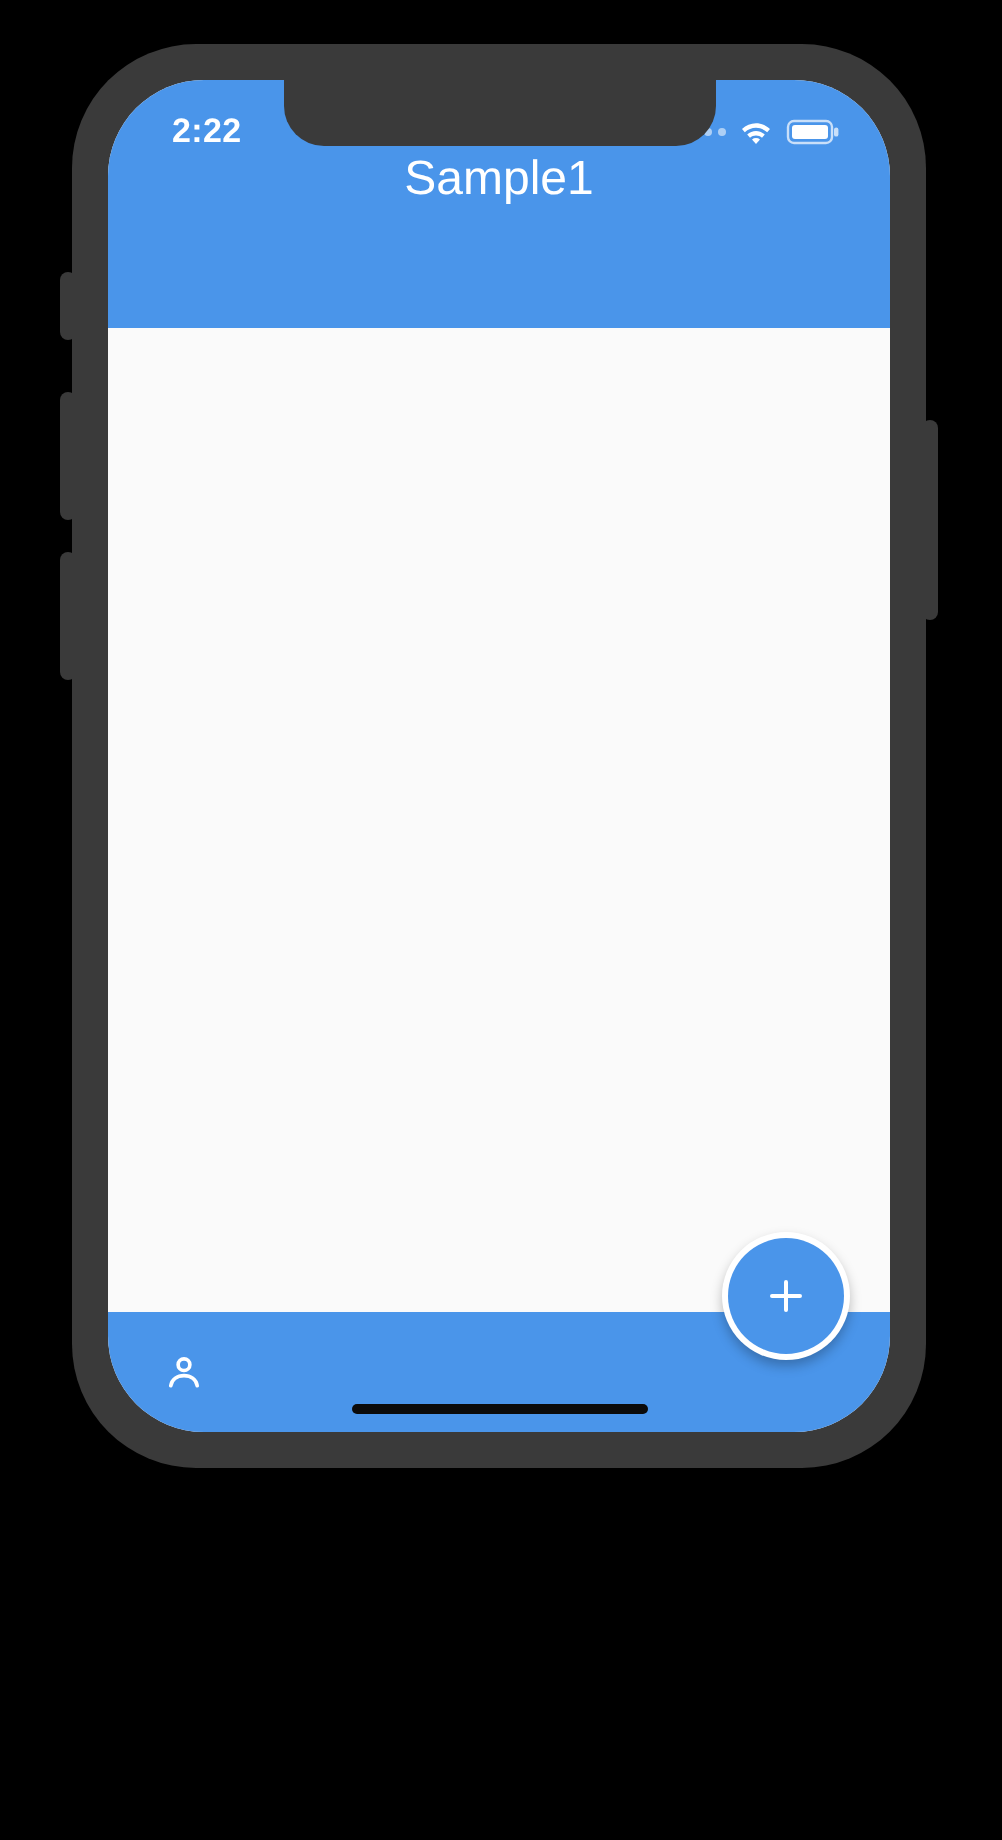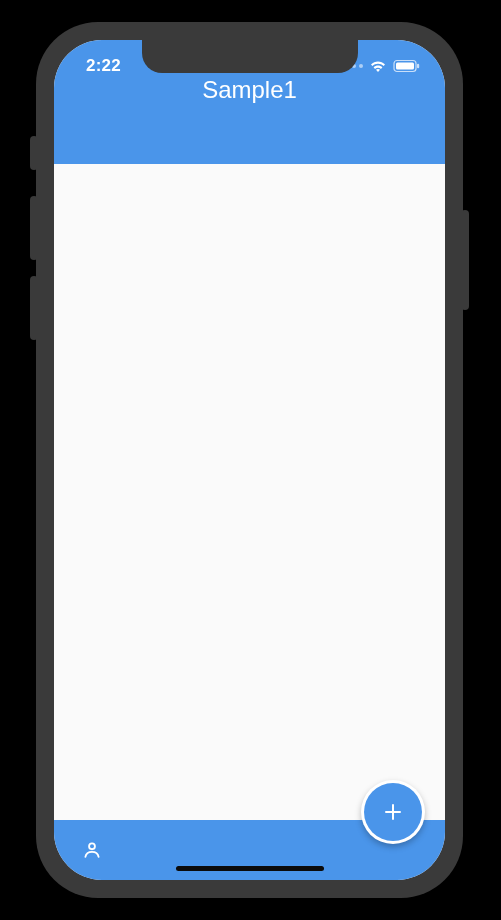--- a/index.html
+++ b/index.html
@@ -4,21 +4,21 @@
 <style>
   * { box-sizing: border-box; margin: 0; padding: 0; }
   html, body { width: 501px; height: 920px; background: #000; overflow: hidden; font-family: -apple-system, "Helvetica Neue", Arial, sans-serif; }
 
   .stage { position: relative; width: 501px; height: 920px; }
 
   
   .phone {
     position: absolute;
     left: 36px; top: 22px;
-    width: 427px; height: 876px;
+    width: 427px; height: 712px;
     background: #3a3a3a;
     border-radius: 62px;
   }
   
   .side-btn {
     position: absolute;
     background: #3a3a3a;
     border-radius: 4px;
   }
   .side-btn.l1 { left: 30px; top: 136px; width: 8px; height: 34px; }

